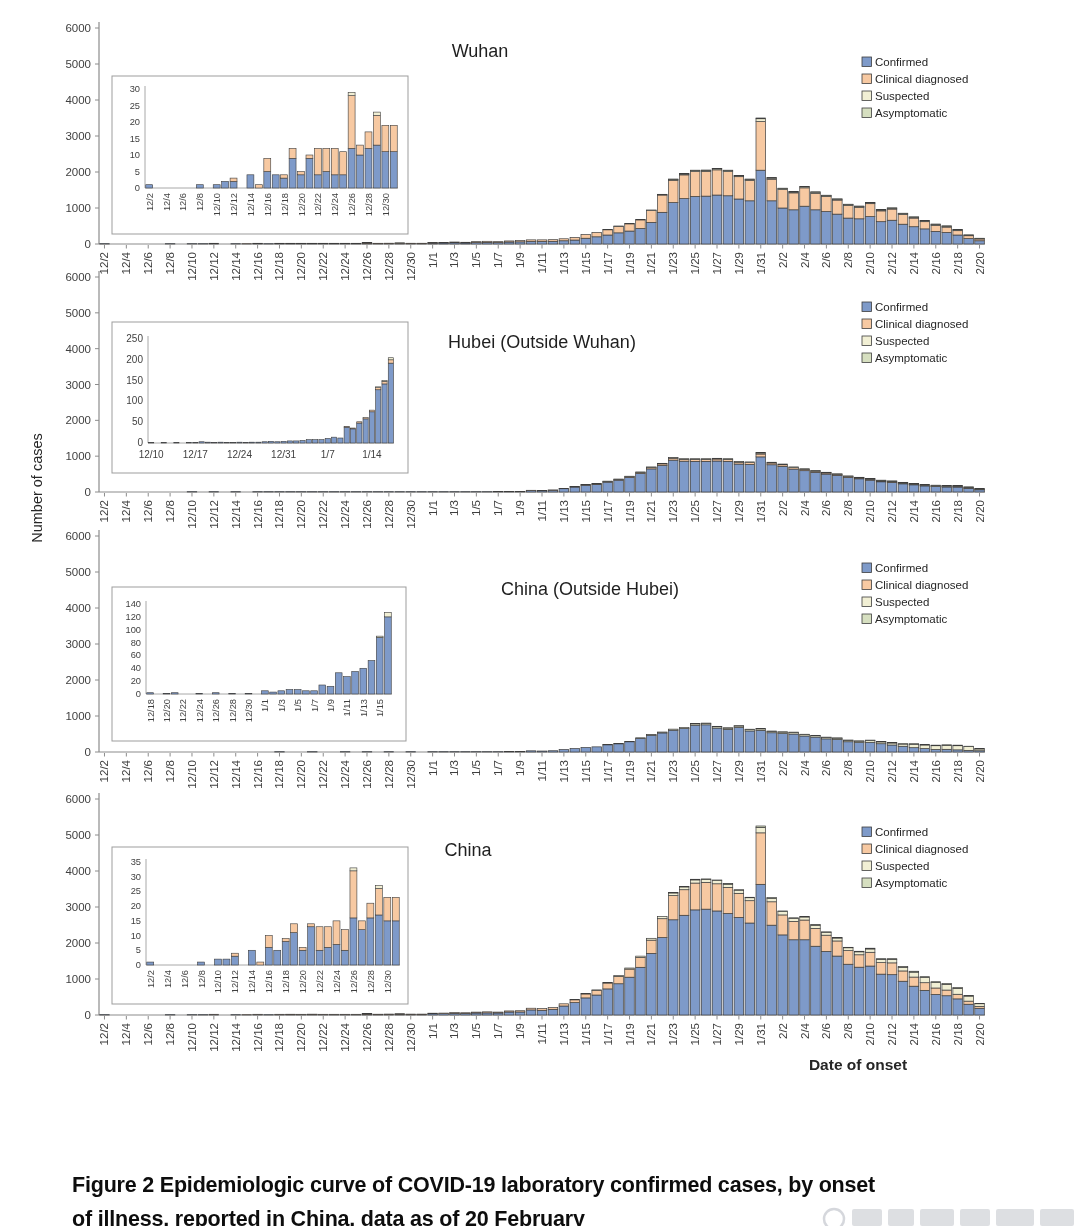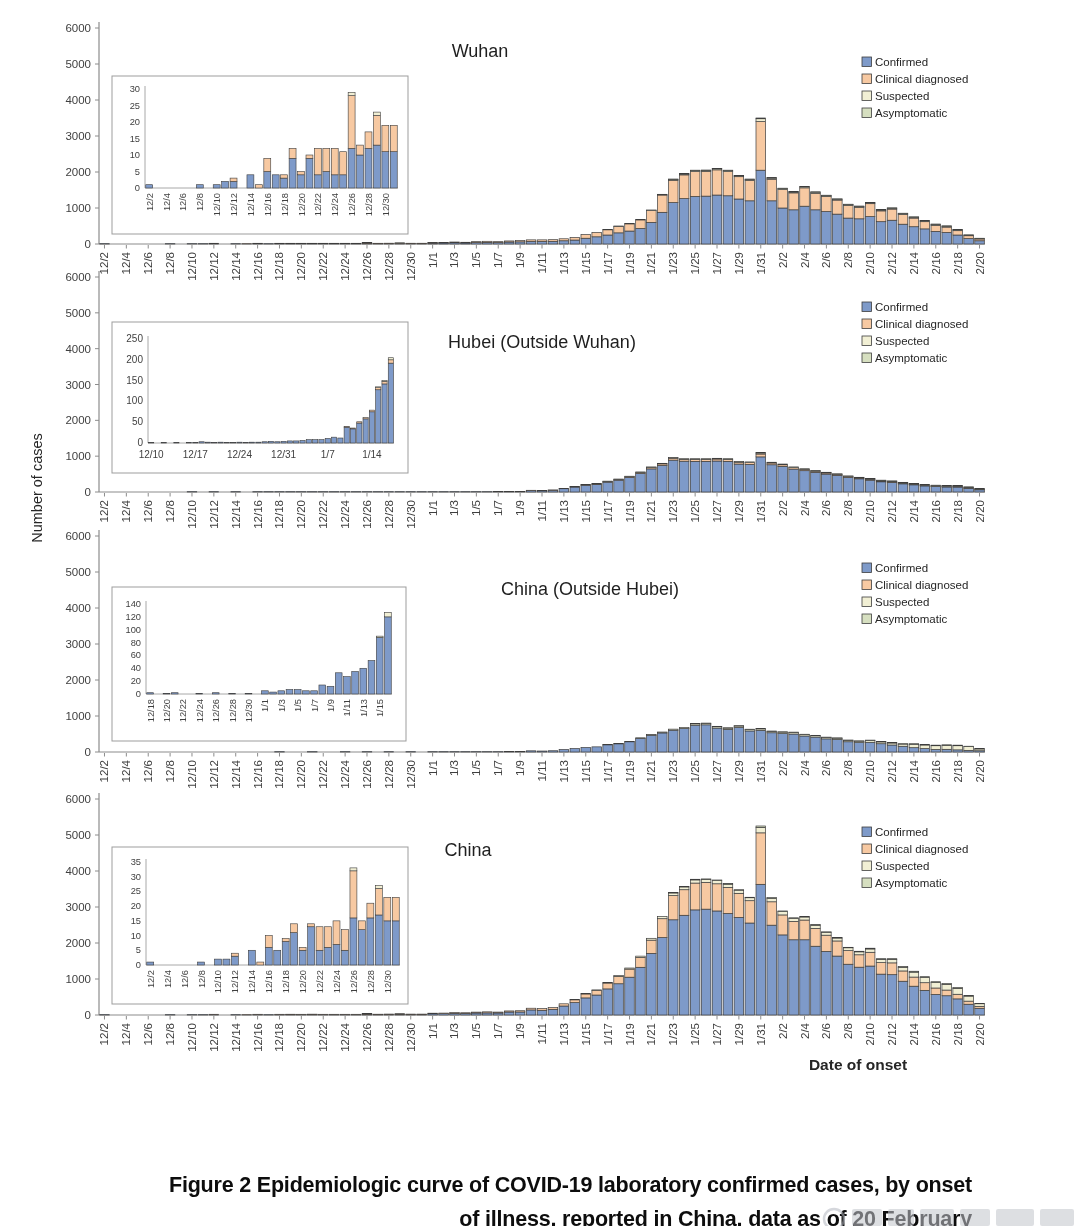--- a/index.html
+++ b/index.html
@@ -1,21 +1,21 @@
 <!DOCTYPE html>
 <html><head>
 <meta charset="utf-8">
 <style>
   html,body{margin:0;padding:0;background:#ffffff;}
   .page{position:relative;width:1080px;height:1226px;background:#ffffff;overflow:hidden;
         font-family:"Liberation Sans", sans-serif;}
   #chart-svg{position:absolute;left:0;top:0;}
   .caption{position:absolute;left:72px;top:1168px;width:900px;font-weight:bold;
            font-size:21.5px;line-height:34px;color:#0d0d0d;letter-spacing:-0.2px;}
-  .caption span{display:block;text-align:right;}
+  .caption span{display:block;}
   .watermark{position:absolute;right:2px;top:1203px;width:258px;height:30px;opacity:.55;}
 </style>
 </head>
 <body>
 
 <div class="page">
   <svg id="chart-svg" width="1080" height="1226" viewBox="0 0 1080 1226">
       <g>
         <line x1="99" y1="22" x2="99" y2="244" stroke="#8c8c8c" stroke-width="1.2"></line>
         <line x1="99" y1="244" x2="985" y2="244" stroke="#8c8c8c" stroke-width="1.2"></line>

